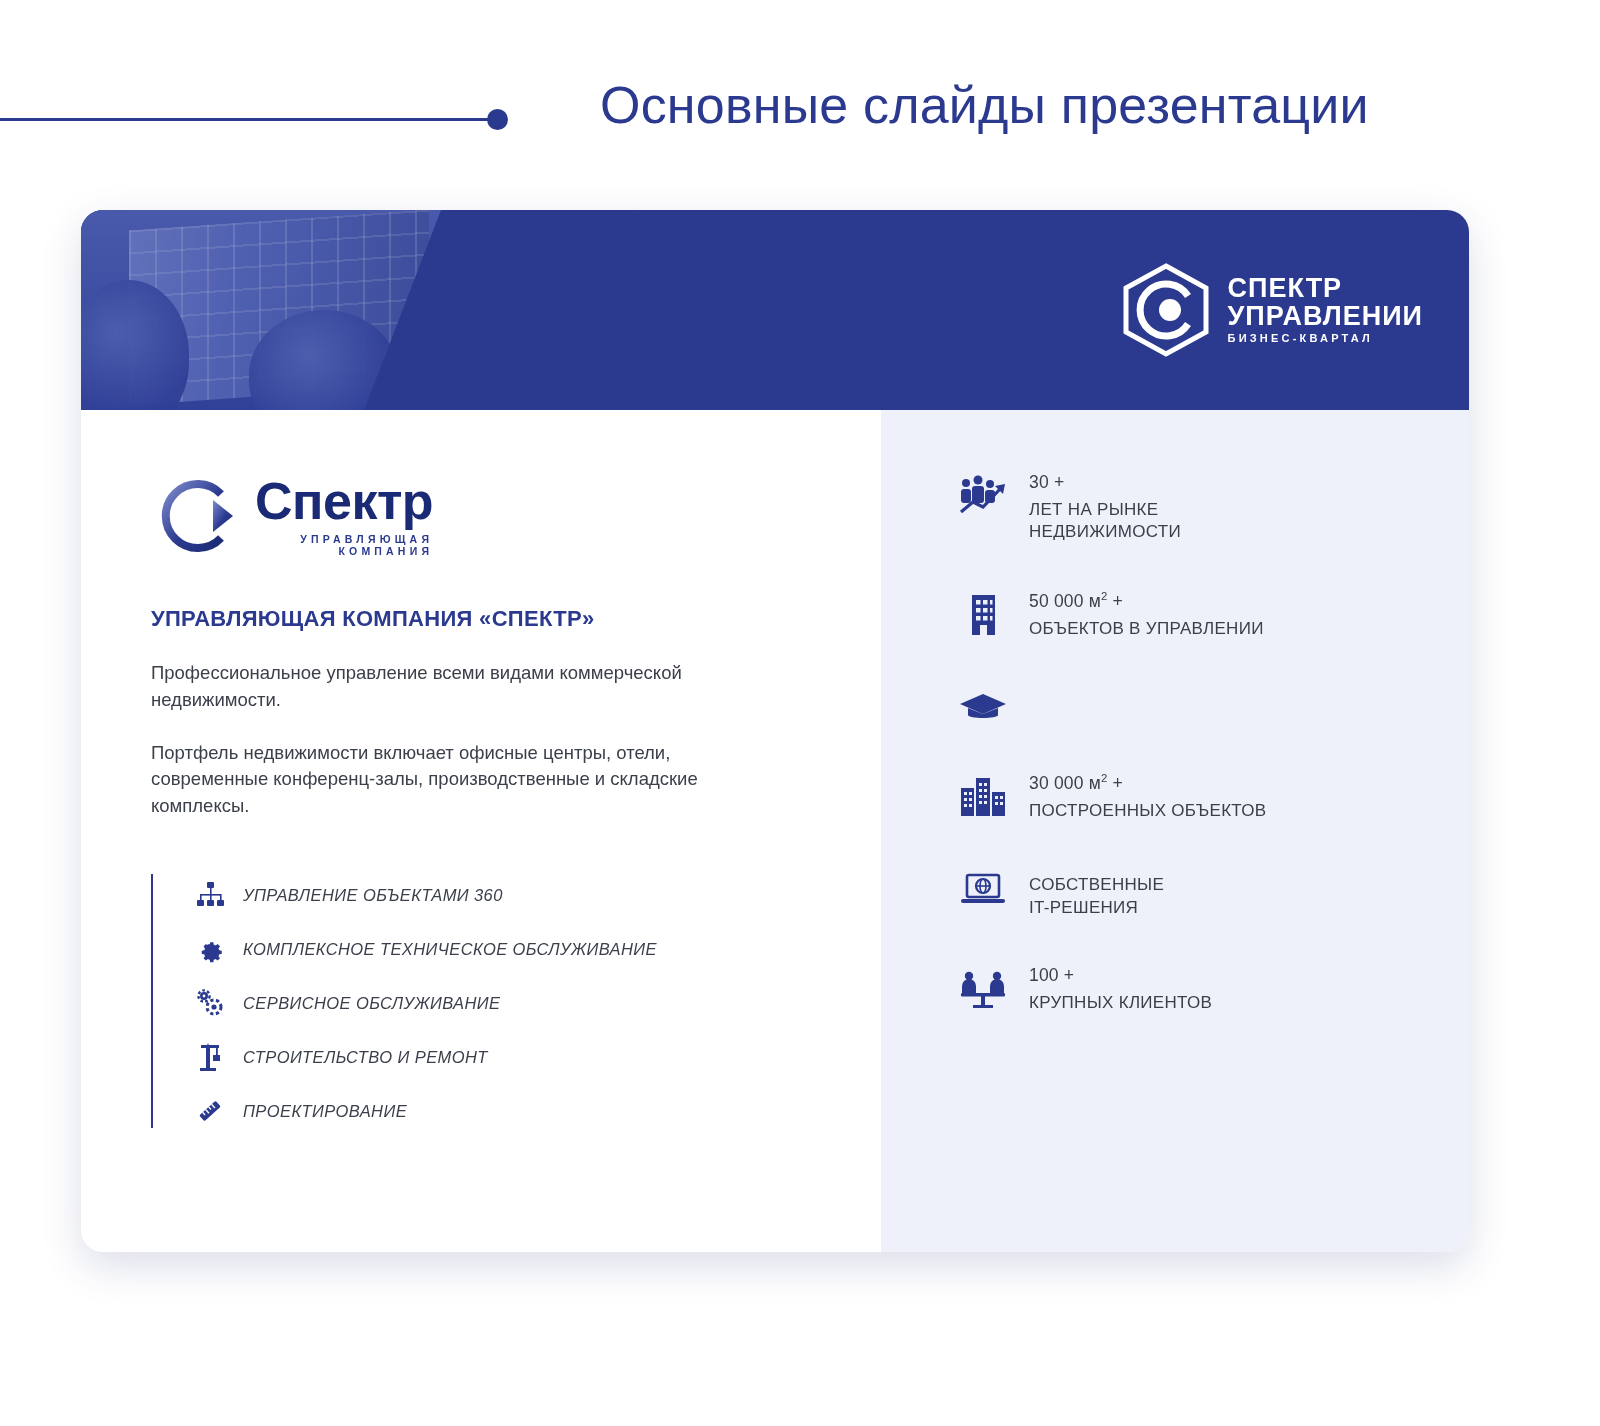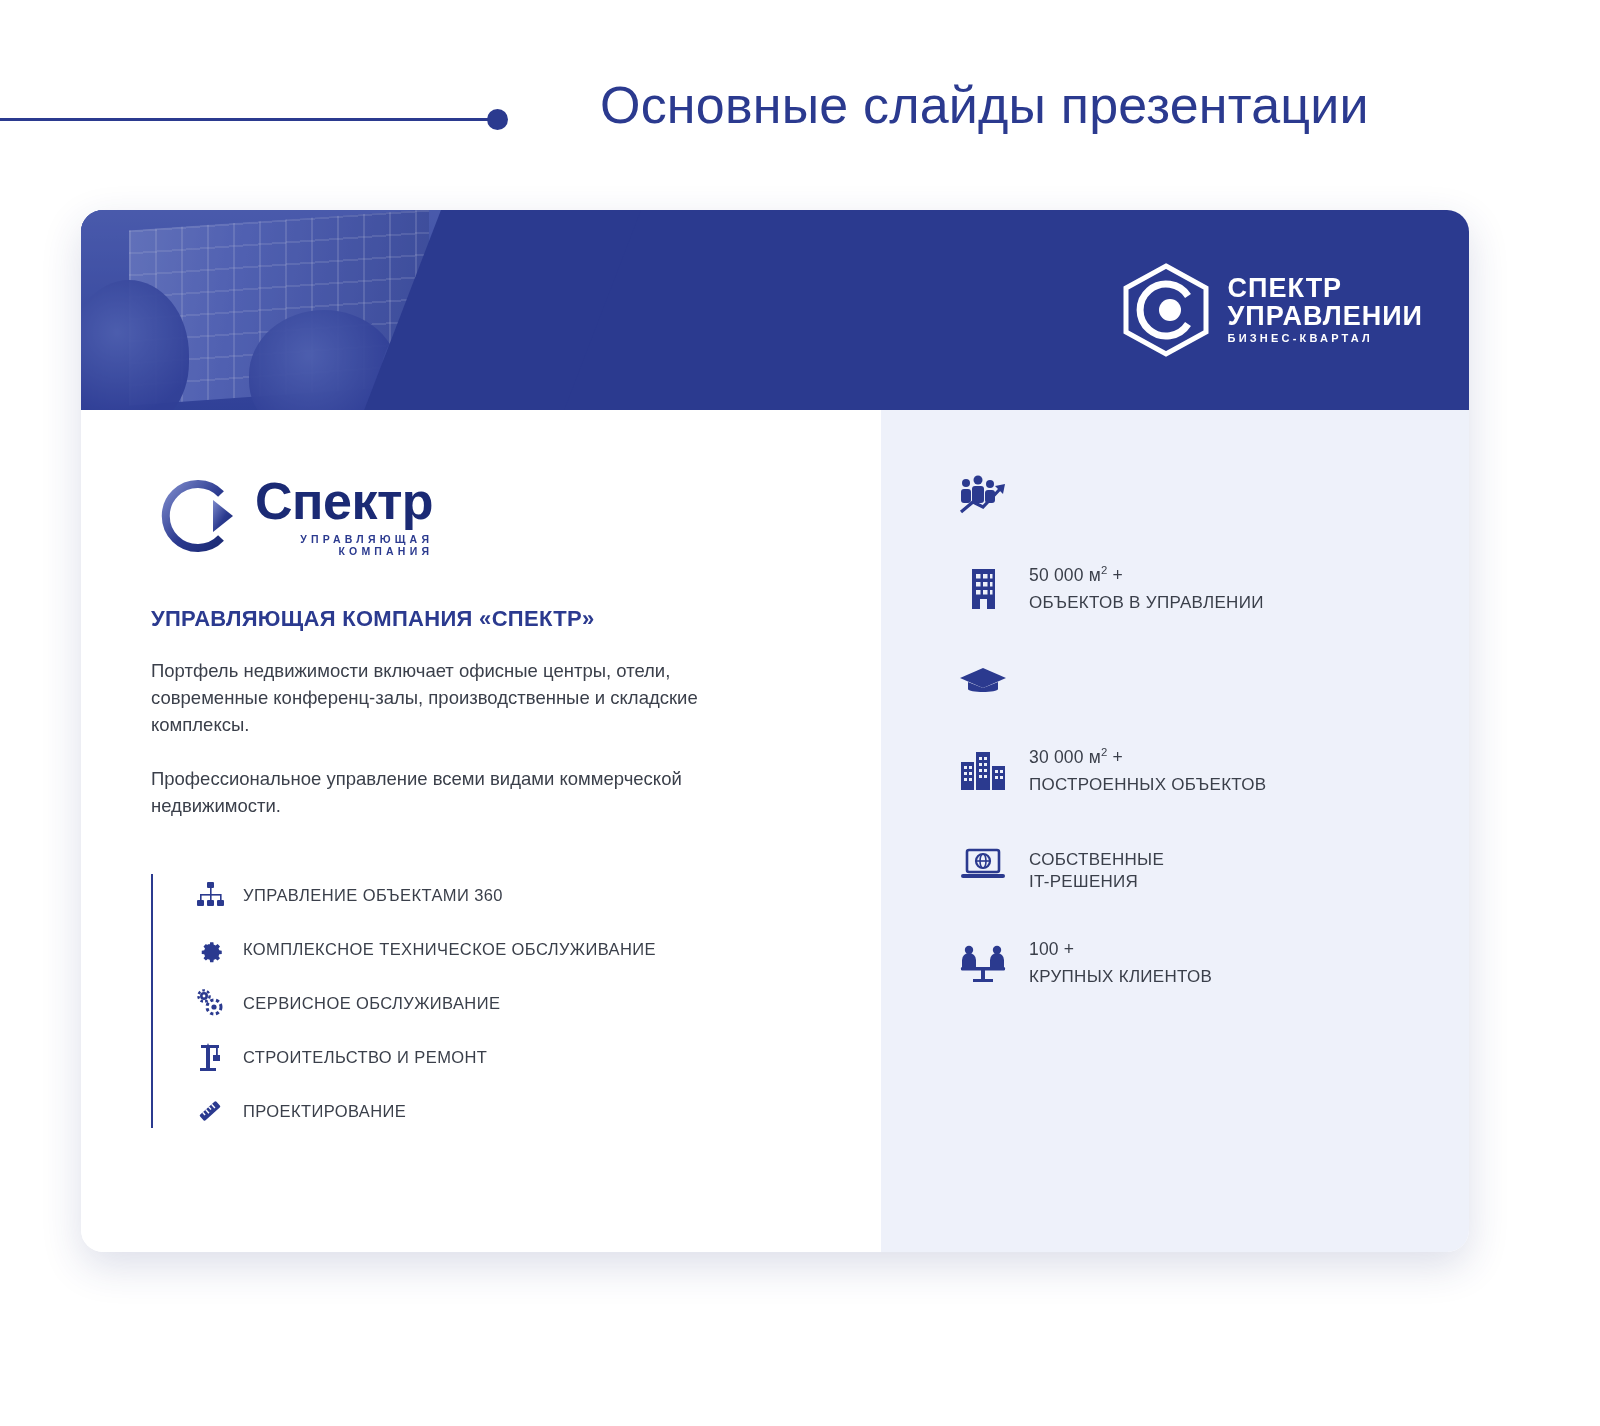--- a/index.html
+++ b/index.html
@@ -163,20 +163,21 @@
     color: #3a3f4a;
     max-width: 640px;
   }
   .para.second { margin-top: 26px; }
 
   
   .services {
     margin-top: 48px;
     position: relative;
     padding-left: 26px;
+    font-style: italic;
   }
   .services:before {
     content: "";
     position: absolute;
     left: 0; top: 6px; bottom: 10px;
     width: 2px;
     background: #2b3a8f;
   }
   .srv {
     display: flex; align-items: center;
@@ -282,22 +283,22 @@
           </div>
           <div class="wordmark">
             <div class="word">Спектр</div>
             <div class="sub1">УПРАВЛЯЮЩАЯ</div>
             <div class="sub2">КОМПАНИЯ</div>
           </div>
         </div>
 
         <div class="section-title">УПРАВЛЯЮЩАЯ КОМПАНИЯ «СПЕКТР»</div>
 
+        <div class="para">Профессиональное управление всеми видами коммерческой недвижимости.</div>
         <div class="para second">Портфель недвижимости включает офисные центры, отели, современные конференц-залы, производственные и складские комплексы.</div>
-        <div class="para">Профессиональное управление всеми видами коммерческой недвижимости.</div>
 
         <div class="services">
 
           <div class="srv">
             <span class="ico">
               <svg width="30" height="30" viewBox="0 0 30 30" fill="currentColor">
                 <rect x="12" y="2" width="7" height="6" rx="1"></rect>
                 <rect x="2" y="20" width="7" height="6" rx="1"></rect>
                 <rect x="12" y="20" width="7" height="6" rx="1"></rect>
                 <rect x="22" y="20" width="7" height="6" rx="1"></rect>
@@ -372,20 +373,25 @@
             <svg width="52" height="44" viewBox="0 0 52 44" fill="currentColor">
               <circle cx="9" cy="9" r="4"></circle>
                 <rect x="4" y="15" width="10" height="14" rx="3"></rect>
               <circle cx="21" cy="6" r="4.5"></circle>
                 <rect x="15" y="12" width="12" height="17" rx="3"></rect>
               <circle cx="33" cy="10" r="4"></circle>
                 <rect x="28" y="16" width="10" height="13" rx="3"></rect>
               <path d="M4 38 L16 28 L26 33 L44 14" fill="none" stroke="currentColor" stroke-width="3.2"></path>
               <polygon points="38,12 48,10 46,20"></polygon>
             </svg>
+          </span>
+          <span class="txt">
+            <div class="num">30 +</div>
+            <div class="desc">ЛЕТ НА РЫНКЕ
+НЕДВИЖИМОСТИ</div>
           </span>
         </div>
 
         <div class="stat">
           <span class="ico">
             <svg width="40" height="46" viewBox="0 0 40 46" fill="currentColor">
               <rect x="9" y="3" width="23" height="40"></rect>
               <g fill="#eef1fa">
                 <rect x="13" y="8" width="4.5" height="4.5"></rect>
                   <rect x="20" y="8" width="4.5" height="4.5"></rect>

